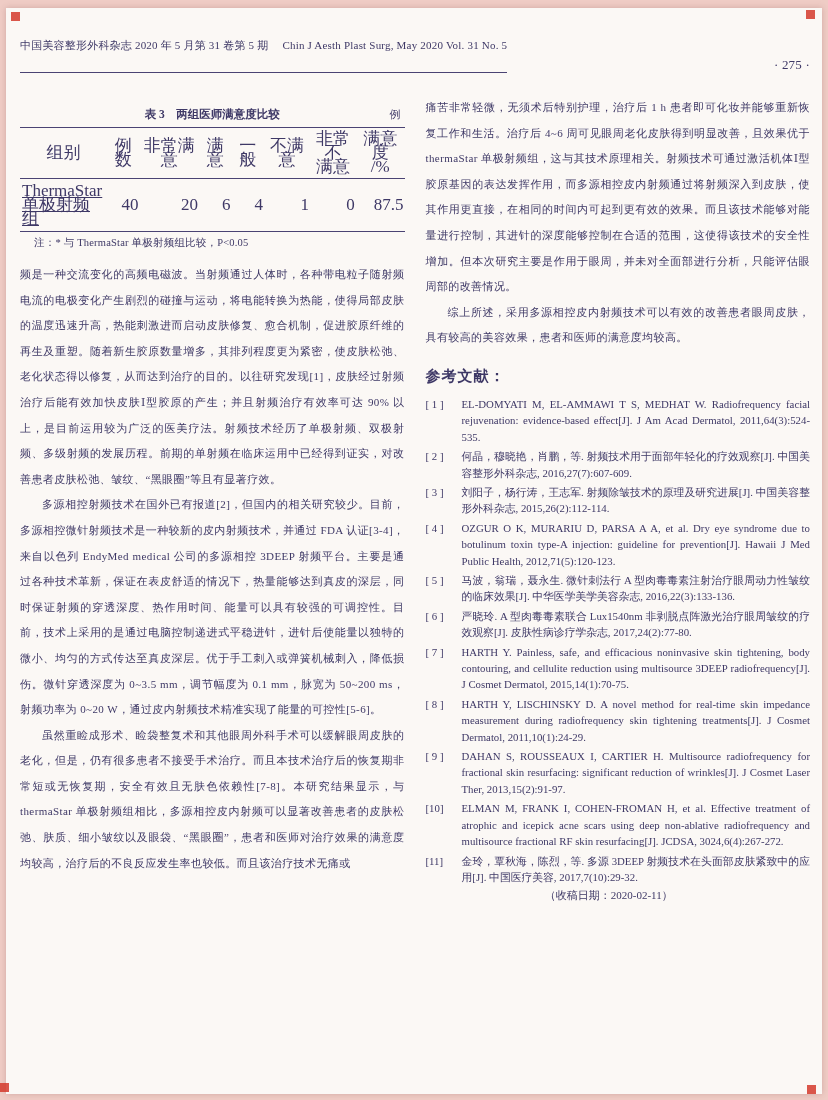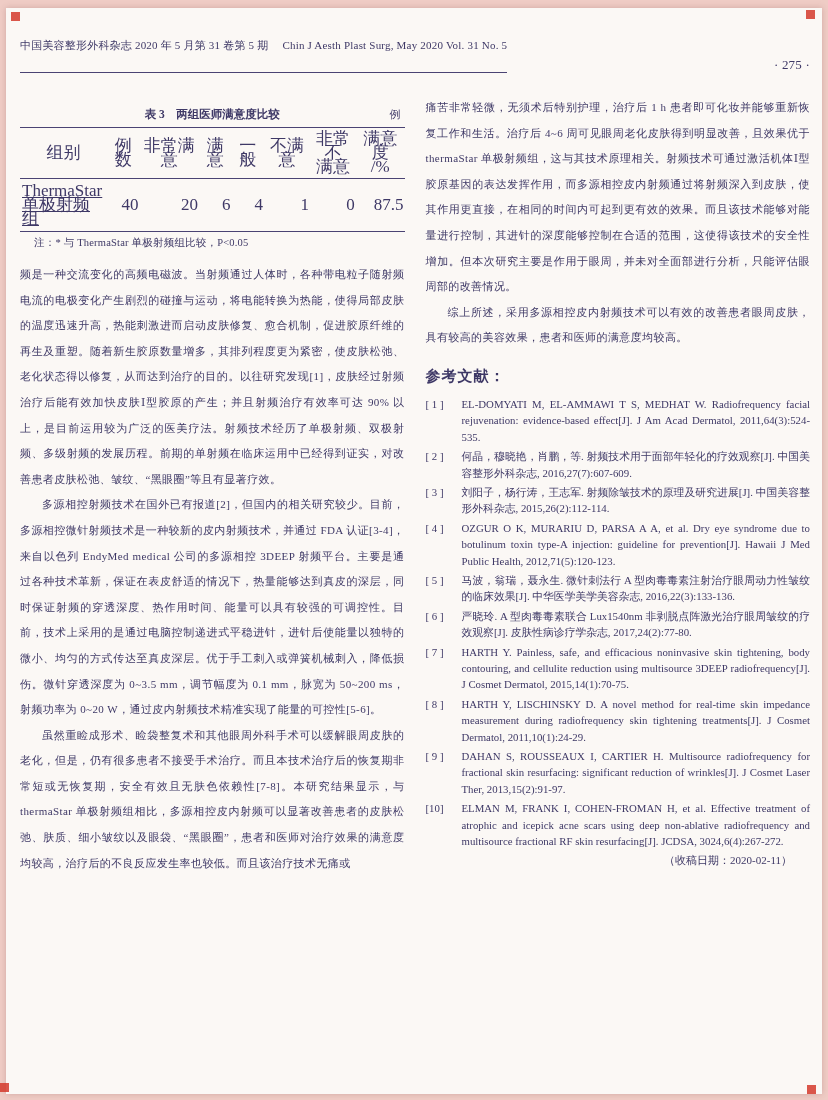--- a/index.html
+++ b/index.html
@@ -94,21 +94,21 @@
     font-weight: bold; font-size: 15px;
     margin: 16px 0 10px 0; letter-spacing: 1px;
   }
   .ref-item {
     display: flex; font-size: 10.8px; line-height: 16.4px;
     margin-bottom: 3px;
   }
   .ref-label { flex: 0 0 36px; white-space: nowrap; }
   .ref-text { flex: 1; text-align: justify; word-break: break-word; }
   .received-line {
-    text-align: right; font-size: 11px; margin-top: 3px; padding-right: 18px;
+    text-align: center; font-size: 11px; margin-top: 3px; padding-right: 18px;
   }
 </style>
 </head>
 <body>
 
 <div class="scan-frame">
   <span class="corner-mark corner-tl"></span>
   <span class="corner-mark corner-tr"></span>
   <span class="corner-mark corner-bl"></span>
   <span class="corner-mark corner-br"></span>
@@ -208,19 +208,23 @@
               <span class="ref-text">HARTH Y, LISCHINSKY D. A novel method for real-time skin impedance measurement during radiofrequency skin tightening treatments[J]. J Cosmet Dermatol, 2011,10(1):24-29.</span>
             </div>
             <div class="ref-item">
               <span class="ref-label">[ 9 ]</span>
               <span class="ref-text">DAHAN S, ROUSSEAUX I, CARTIER H. Multisource radiofrequency for fractional skin resurfacing: significant reduction of wrinkles[J]. J Cosmet Laser Ther, 2013,15(2):91-97.</span>
             </div>
             <div class="ref-item">
               <span class="ref-label">[10]</span>
               <span class="ref-text">ELMAN M, FRANK I, COHEN-FROMAN H, et al. Effective treatment of atrophic and icepick acne scars using deep non-ablative radiofrequency and multisource fractional RF skin resurfacing[J]. JCDSA, 3024,6(4):267-272.</span>
             </div>
+            <div class="ref-item">
+              <span class="ref-label">[11]</span>
+              <span class="ref-text">金玲，覃秋海，陈烈，等. 多源 3DEEP 射频技术在头面部皮肤紧致中的应用[J]. 中国医疗美容, 2017,7(10):29-32.</span>
+            </div>
           </div>
         <div class="received-line">（收稿日期：2020-02-11）</div>
       </div>
 
     </div>
   </div>
 </div>
 
 </body></html>

